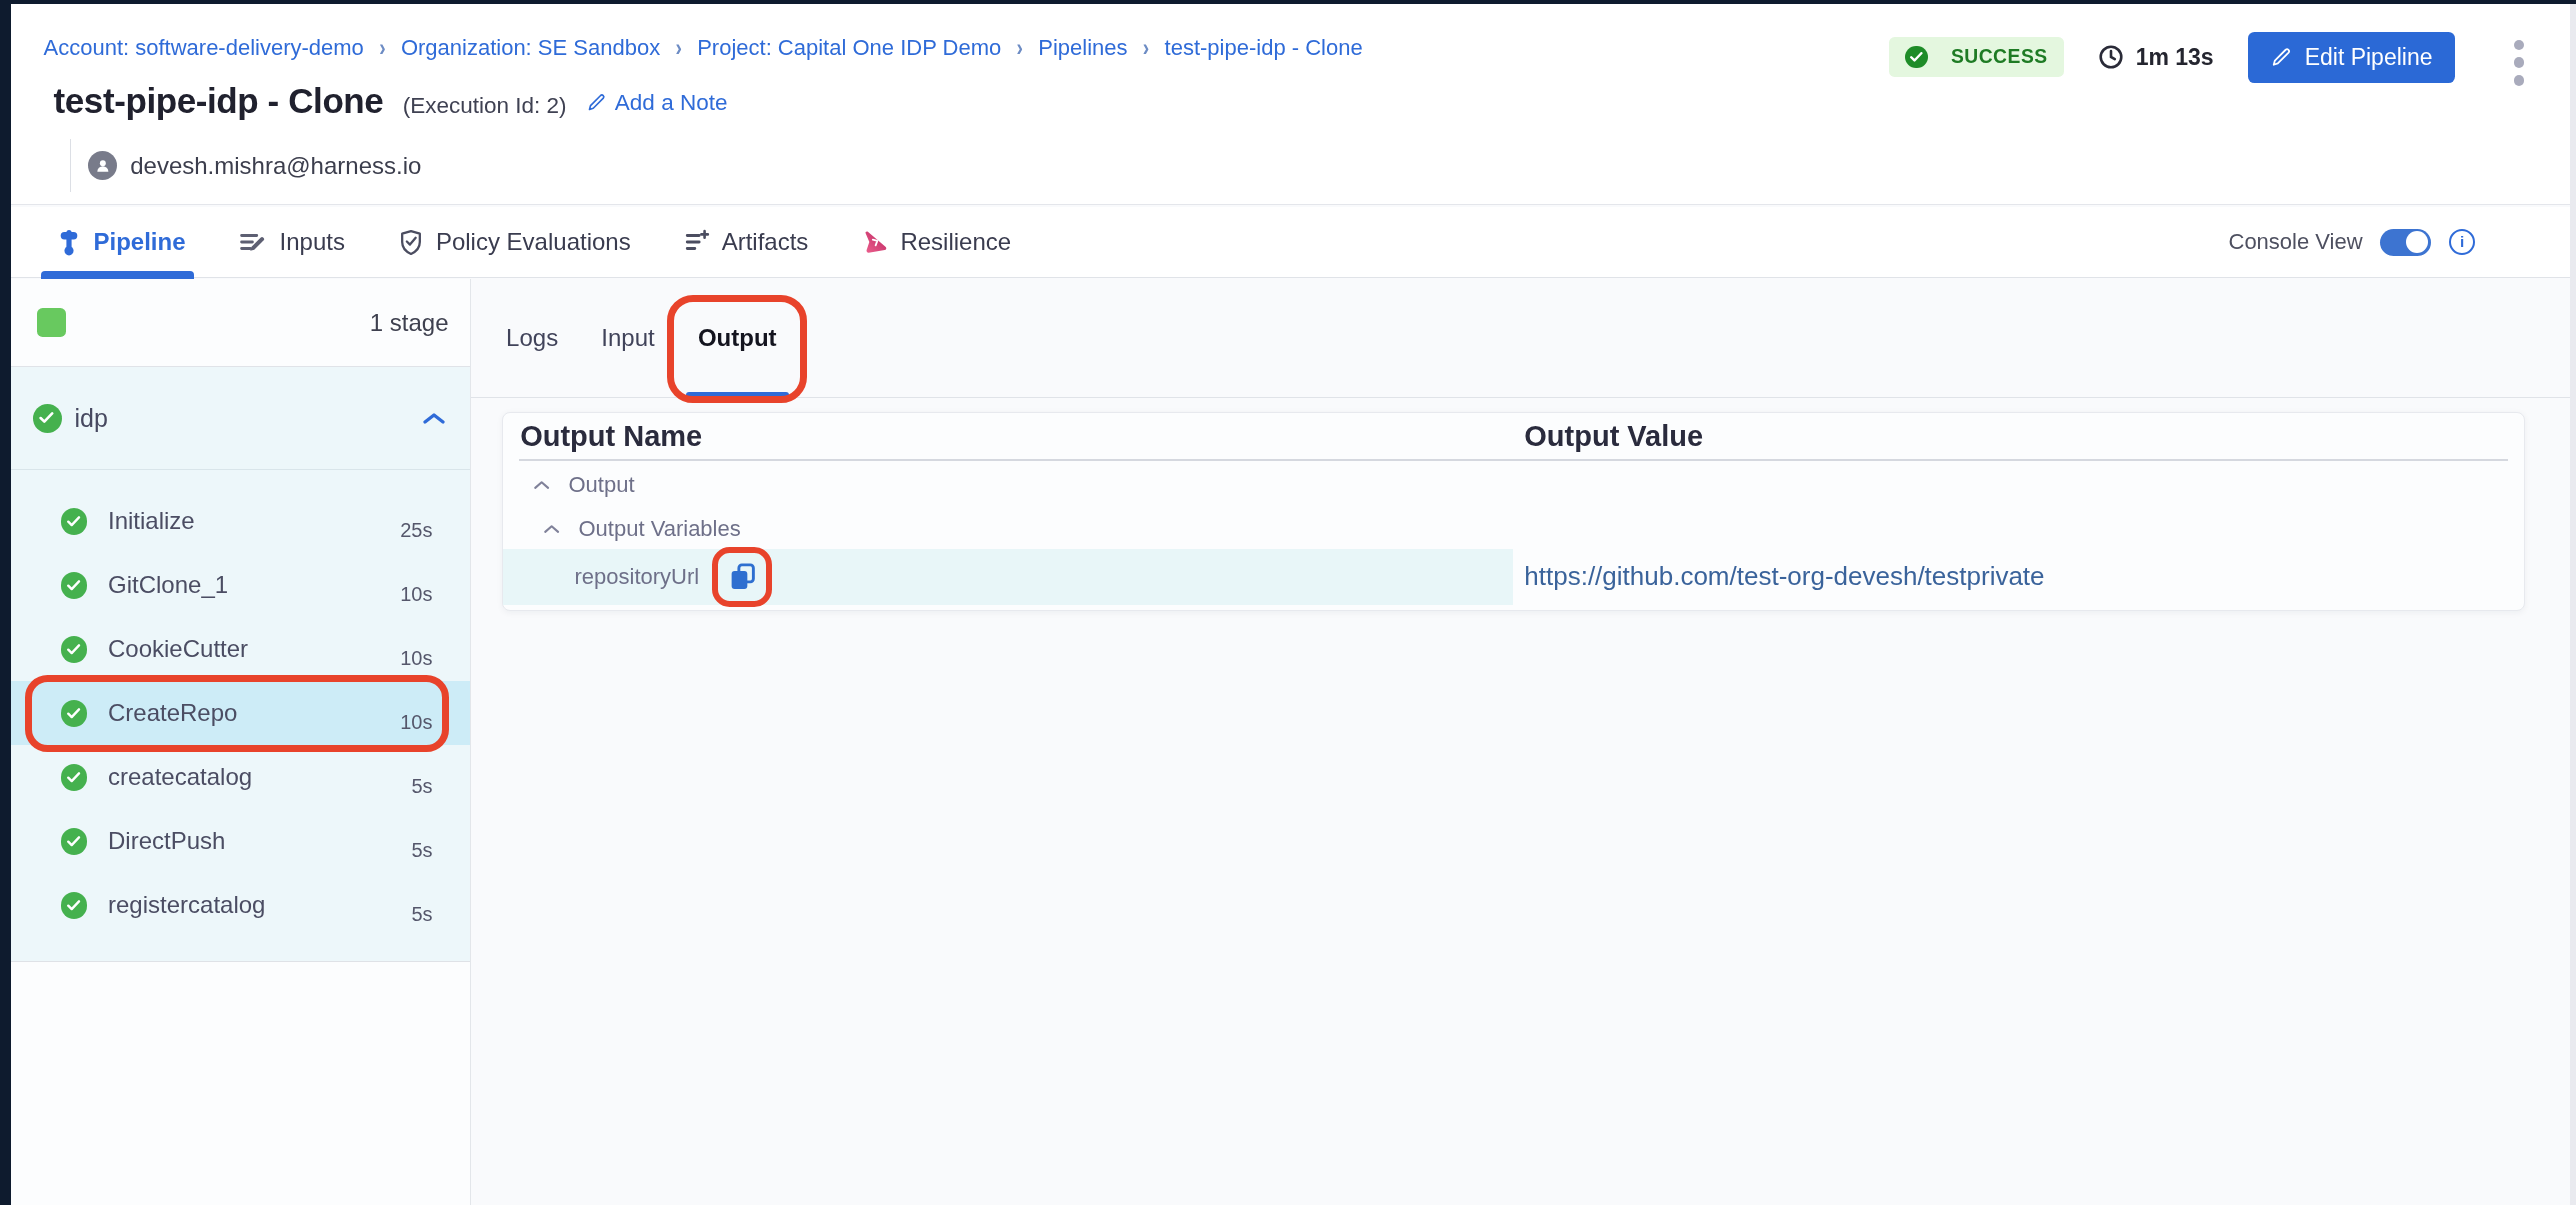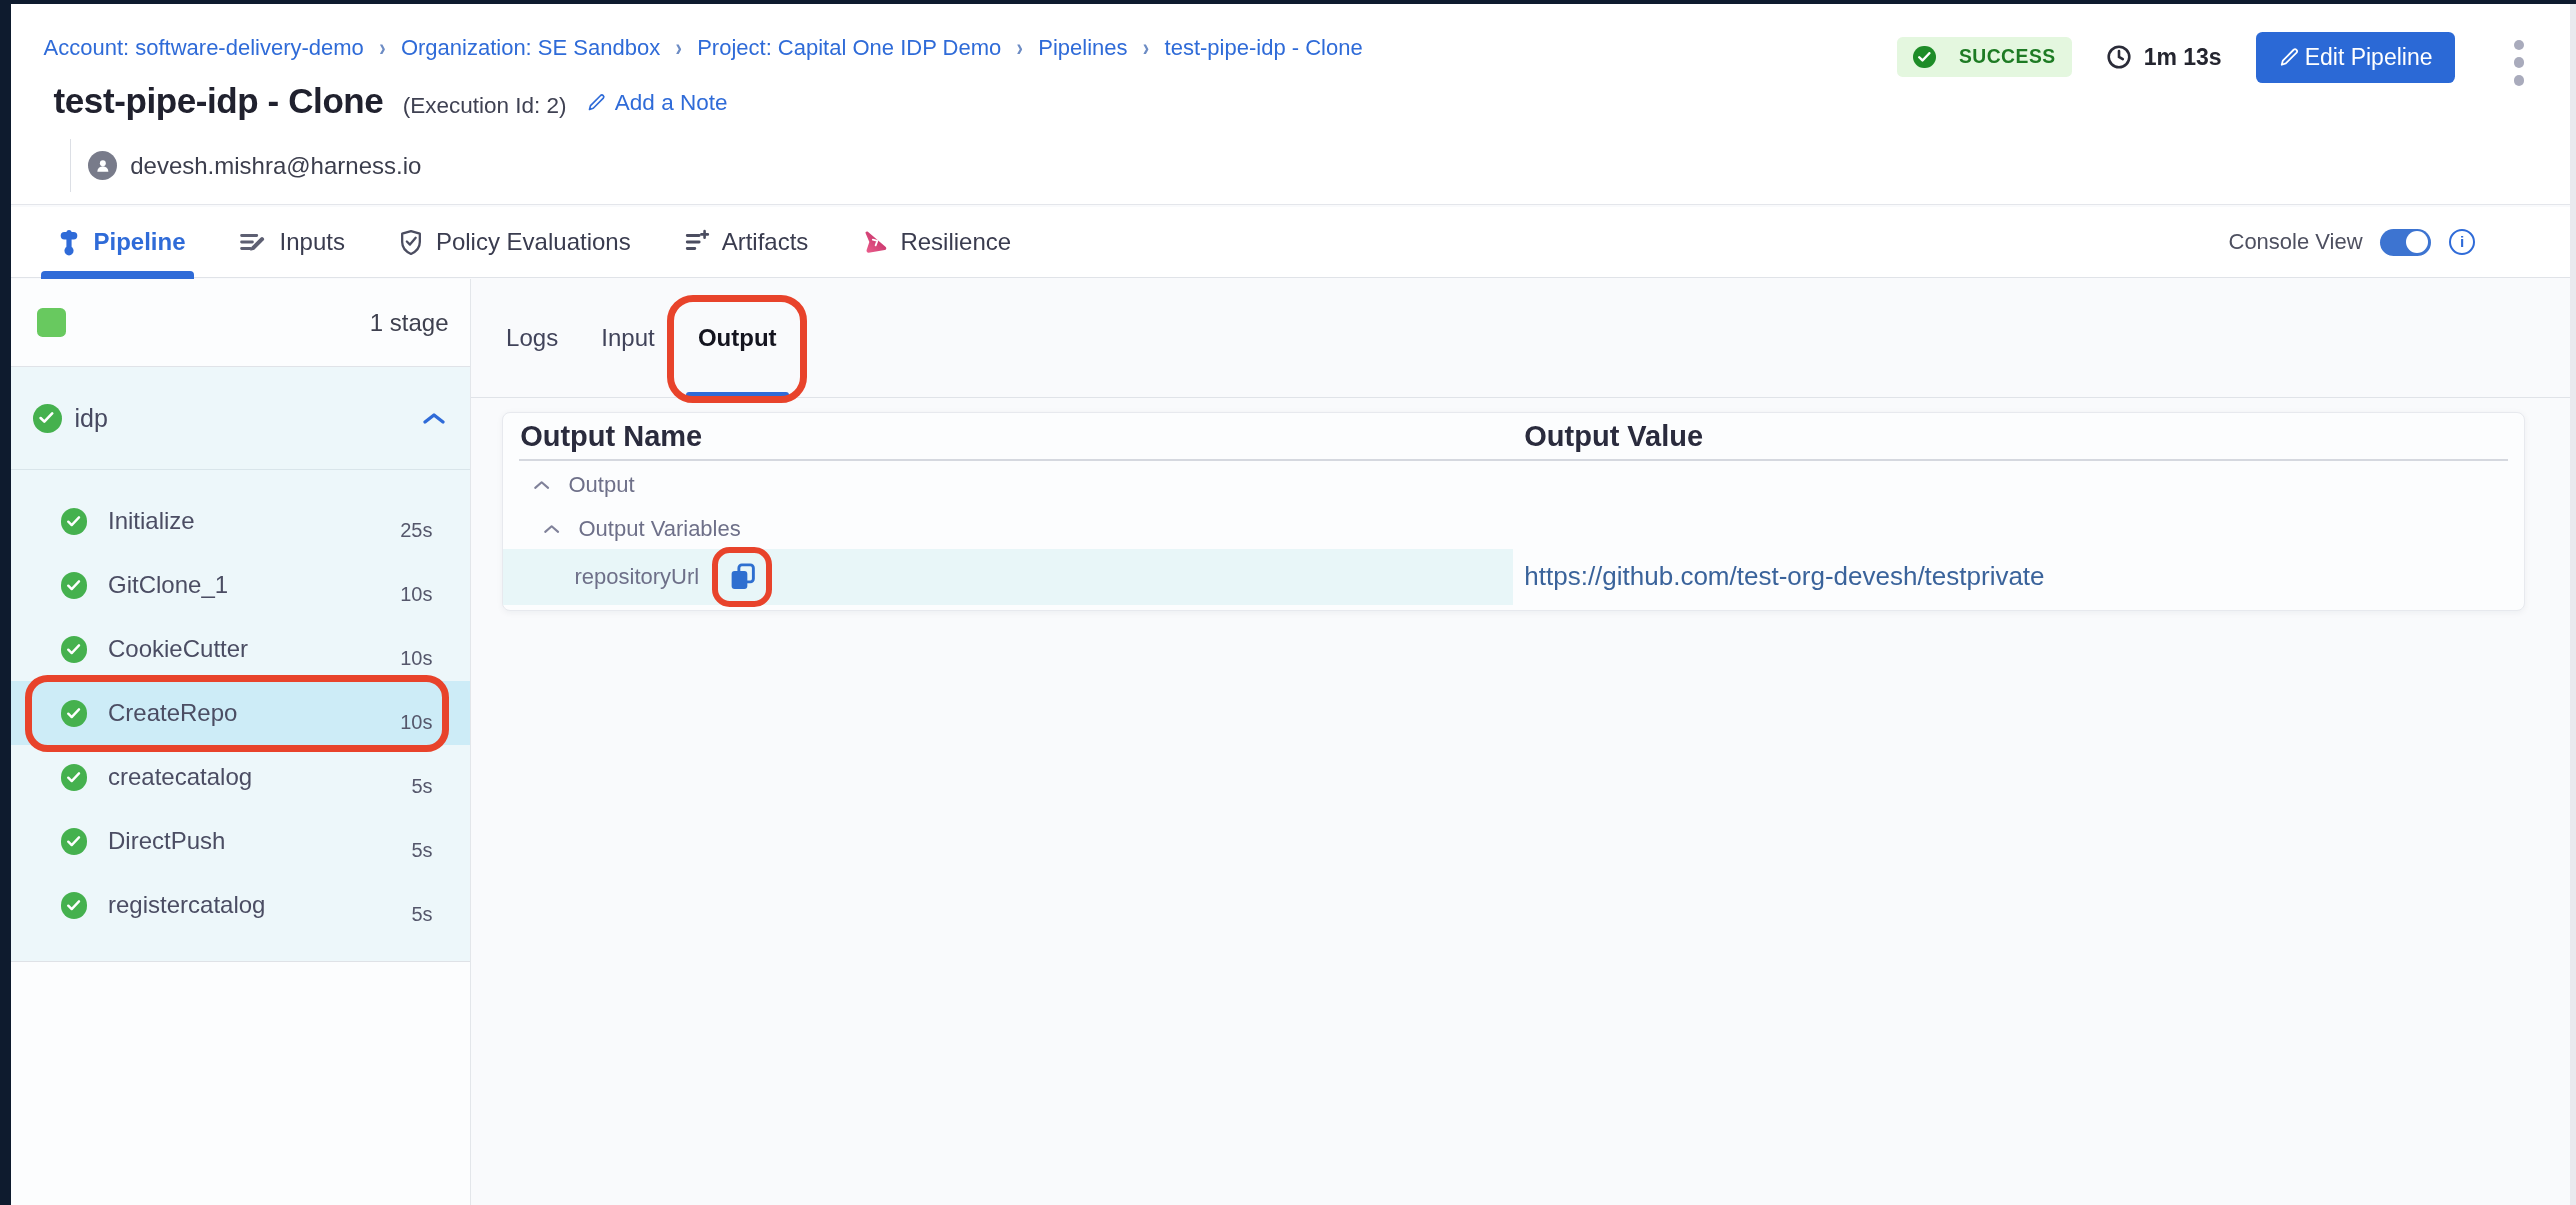--- a/index.html
+++ b/index.html
@@ -19,21 +19,21 @@
   .header { position:absolute; left:10.5px; right:0; top:4px; height:201px; background:#ffffff; border-bottom:1.6px solid #e4e6eb; }
   .breadcrumbs { position:absolute; left:33px; top:31px; display:flex; align-items:center; gap:15.3px; font-size:22px; color:#2f6bd8; white-space:nowrap; }
   .crumb { cursor:pointer; }
   .crumb-sep { color:#6d8cc4; font-size:19.3px; font-weight:bold; transform:scaleY(1.25); }
   .header-right { position:absolute; right:121px; top:21px; height:64px; display:flex; align-items:center; gap:34px; }
   .success-badge { display:flex; align-items:center; gap:23px; background:#e4f7df; border-radius:5.6px; padding:8.8px 16px; }
   .success-badge .txt { color:#1e7b24; font-size:19.3px; font-weight:bold; letter-spacing:0.5px; }
   .check-circle { border-radius:50%; background:#1e8c28; display:inline-flex; align-items:center; justify-content:center; flex:none; }
   .check-circle svg { display:block; }
   .duration { display:flex; align-items:center; gap:12px; font-size:23px; font-weight:bold; color:#24252f; }
-  .btn-primary { display:flex; align-items:center; gap:4px; background:#2b69d6; color:#fff; font-size:23px; border:none; border-radius:6.4px; padding:12px 22.5px; cursor:pointer; }
+  .btn-primary { display:flex; align-items:center; gap:12px; background:#2b69d6; color:#fff; font-size:23px; border:none; border-radius:6.4px; padding:12px 22.5px; cursor:pointer; }
   .kebab { position:absolute; right:47px; top:31px; display:flex; flex-direction:column; gap:7.2px; padding:4.8px; cursor:pointer; }
   .kebab i { width:10.5px; height:10.5px; border-radius:50%; background:#a9abbc; }
   .title-row { position:absolute; left:43px; top:77px; display:flex; align-items:baseline; gap:19.3px; white-space:nowrap; }
   .page-title { font-size:35px; font-weight:bold; color:#20212e; letter-spacing:-0.4px; }
   .exec-id { font-size:22.5px; color:#3f4152; }
   .add-note { display:flex; align-items:center; gap:8px; color:#2f6bd8; font-size:22.5px; cursor:pointer; }
   .user-row { position:absolute; left:59px; top:135px; height:53px; border-left:1.6px solid #dcdfe5; padding-left:17.7px; display:flex; align-items:center; gap:13px; }
   .avatar { width:29px; height:29px; border-radius:50%; background:#787b8a; display:flex; align-items:center; justify-content:center; }
   .user-email { font-size:24px; color:#3c3e4d; }
 

